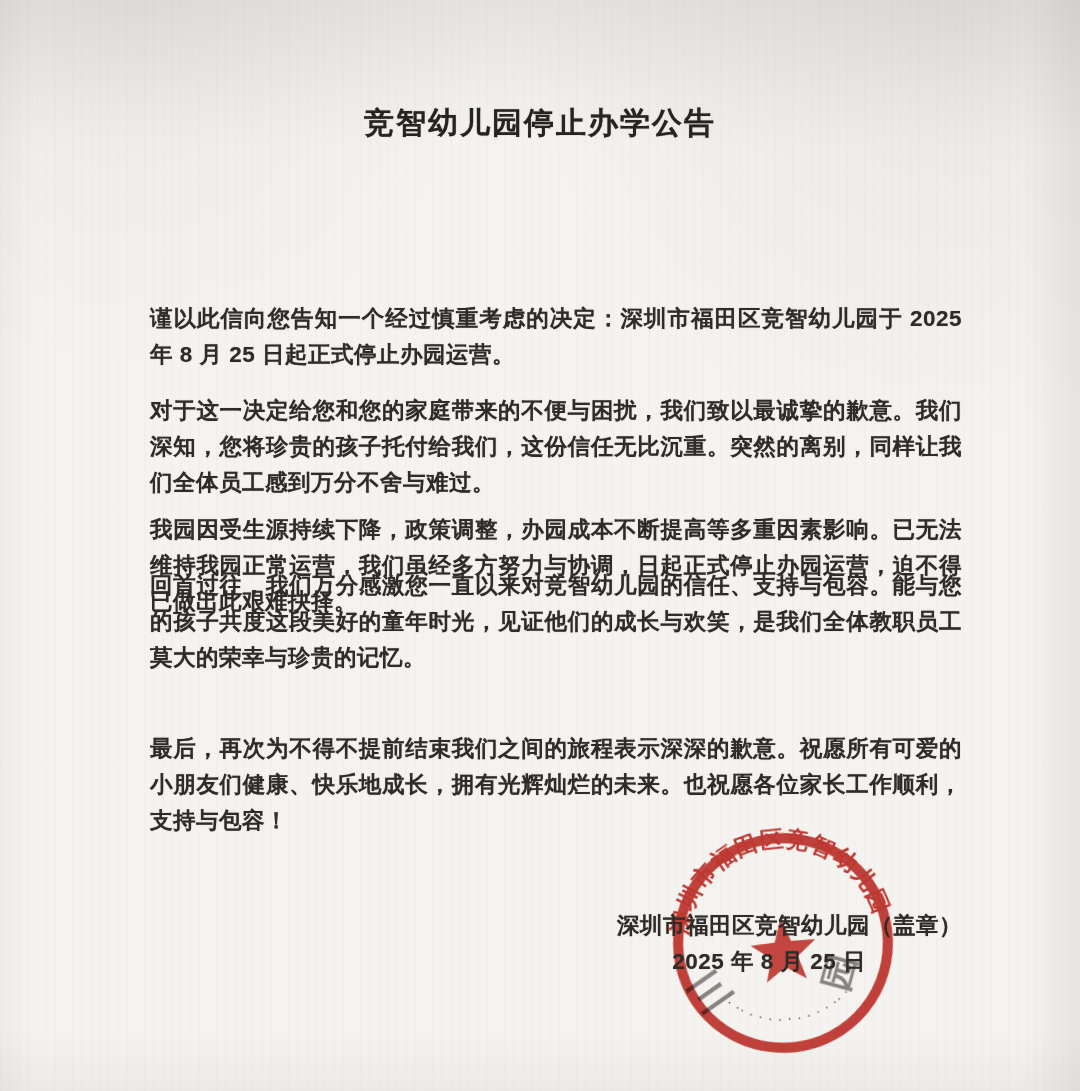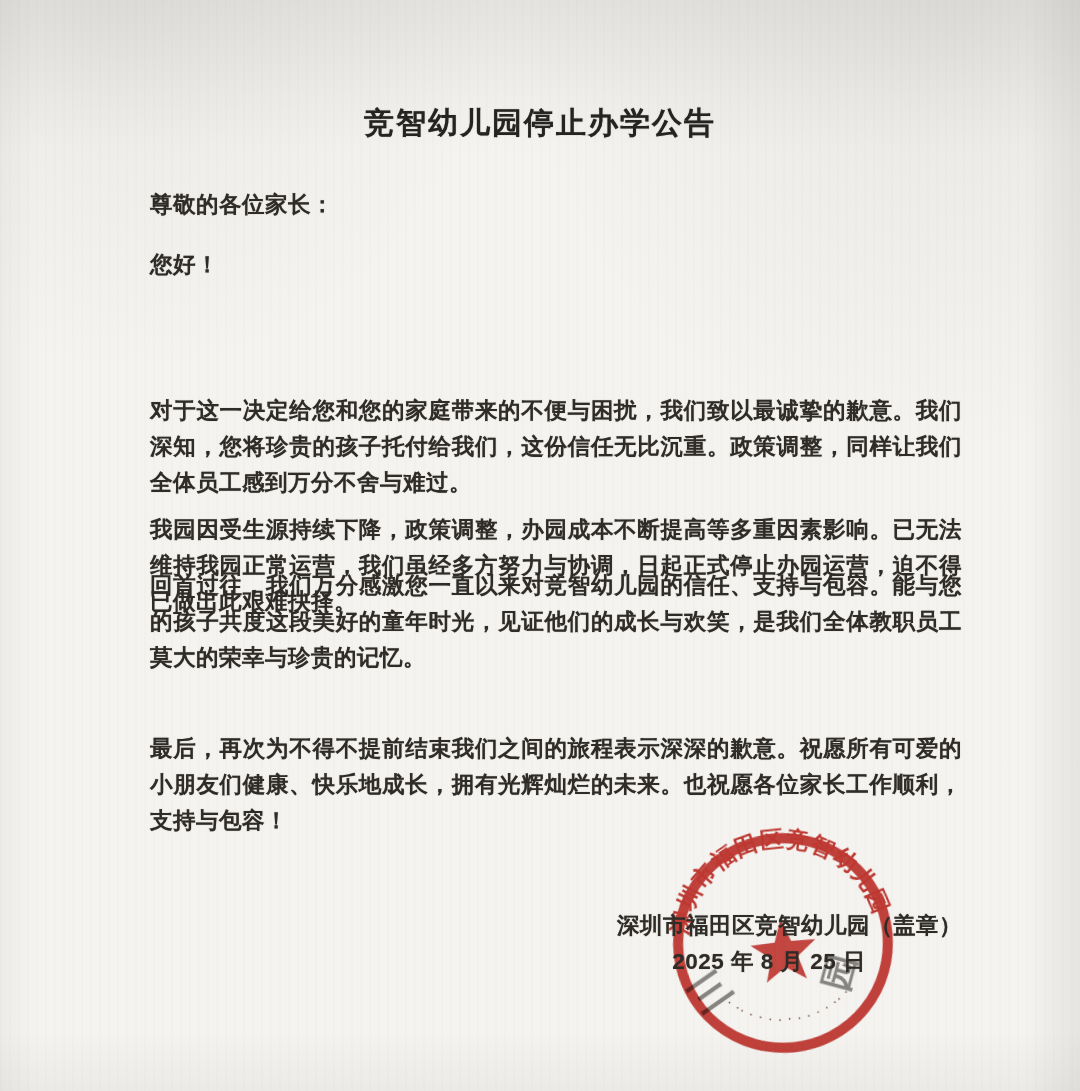--- a/index.html
+++ b/index.html
@@ -72,26 +72,25 @@
     </svg>
   </div>
 
   <span class="mark mark-left">〣</span>
   <span class="mark mark-right">园</span>
 
   <div class="textlayer">
 
     <div class="title">竞智幼儿园停止办学公告</div>
 
-    <div class="blk" style="top:187px">尊敬的各位家长：</div>
-
-    <div class="blk" style="top:247px">您好！</div>
 
 
-    <div class="blk" style="top:393px">对于这一决定给您和您的家庭带来的不便与困扰，我们致以最诚挚的歉意。我们深知，您将珍贵的孩子托付给我们，这份信任无比沉重。政策调整，同样让我们全体员工感到万分不舍与难过。</div>
+    <div class="blk" style="top:301px">谨以此信向您告知一个经过慎重考虑的决定：深圳市福田区竞智幼儿园于 2025 年 8 月 25 日起正式停止办园运营。</div>
+
+    <div class="blk" style="top:393px">对于这一决定给您和您的家庭带来的不便与困扰，我们致以最诚挚的歉意。我们深知，您将珍贵的孩子托付给我们，这份信任无比沉重。突然的离别，同样让我们全体员工感到万分不舍与难过。</div>
 
     <div class="blk" style="top:512px">我园因受生源持续下降，政策调整，办园成本不断提高等多重因素影响。已无法维持我园正常运营，我们虽经多方努力与协调，日起正式停止办园运营，迫不得已做出此艰难抉择。</div>
 
     <div class="blk" style="top:568px">回首过往，我们万分感激您一直以来对竞智幼儿园的信任、支持与包容。能与您的孩子共度这段美好的童年时光，见证他们的成长与欢笑，是我们全体教职员工莫大的荣幸与珍贵的记忆。</div>
 
     <div class="blk" style="top:731px">最后，再次为不得不提前结束我们之间的旅程表示深深的歉意。祝愿所有可爱的小朋友们健康、快乐地成长，拥有光辉灿烂的未来。也祝愿各位家长工作顺利，支持与包容！</div>
 
 
 
     <div class="blk sig" style="top:908px">深圳市福田区竞智幼儿园（盖章）</div>

